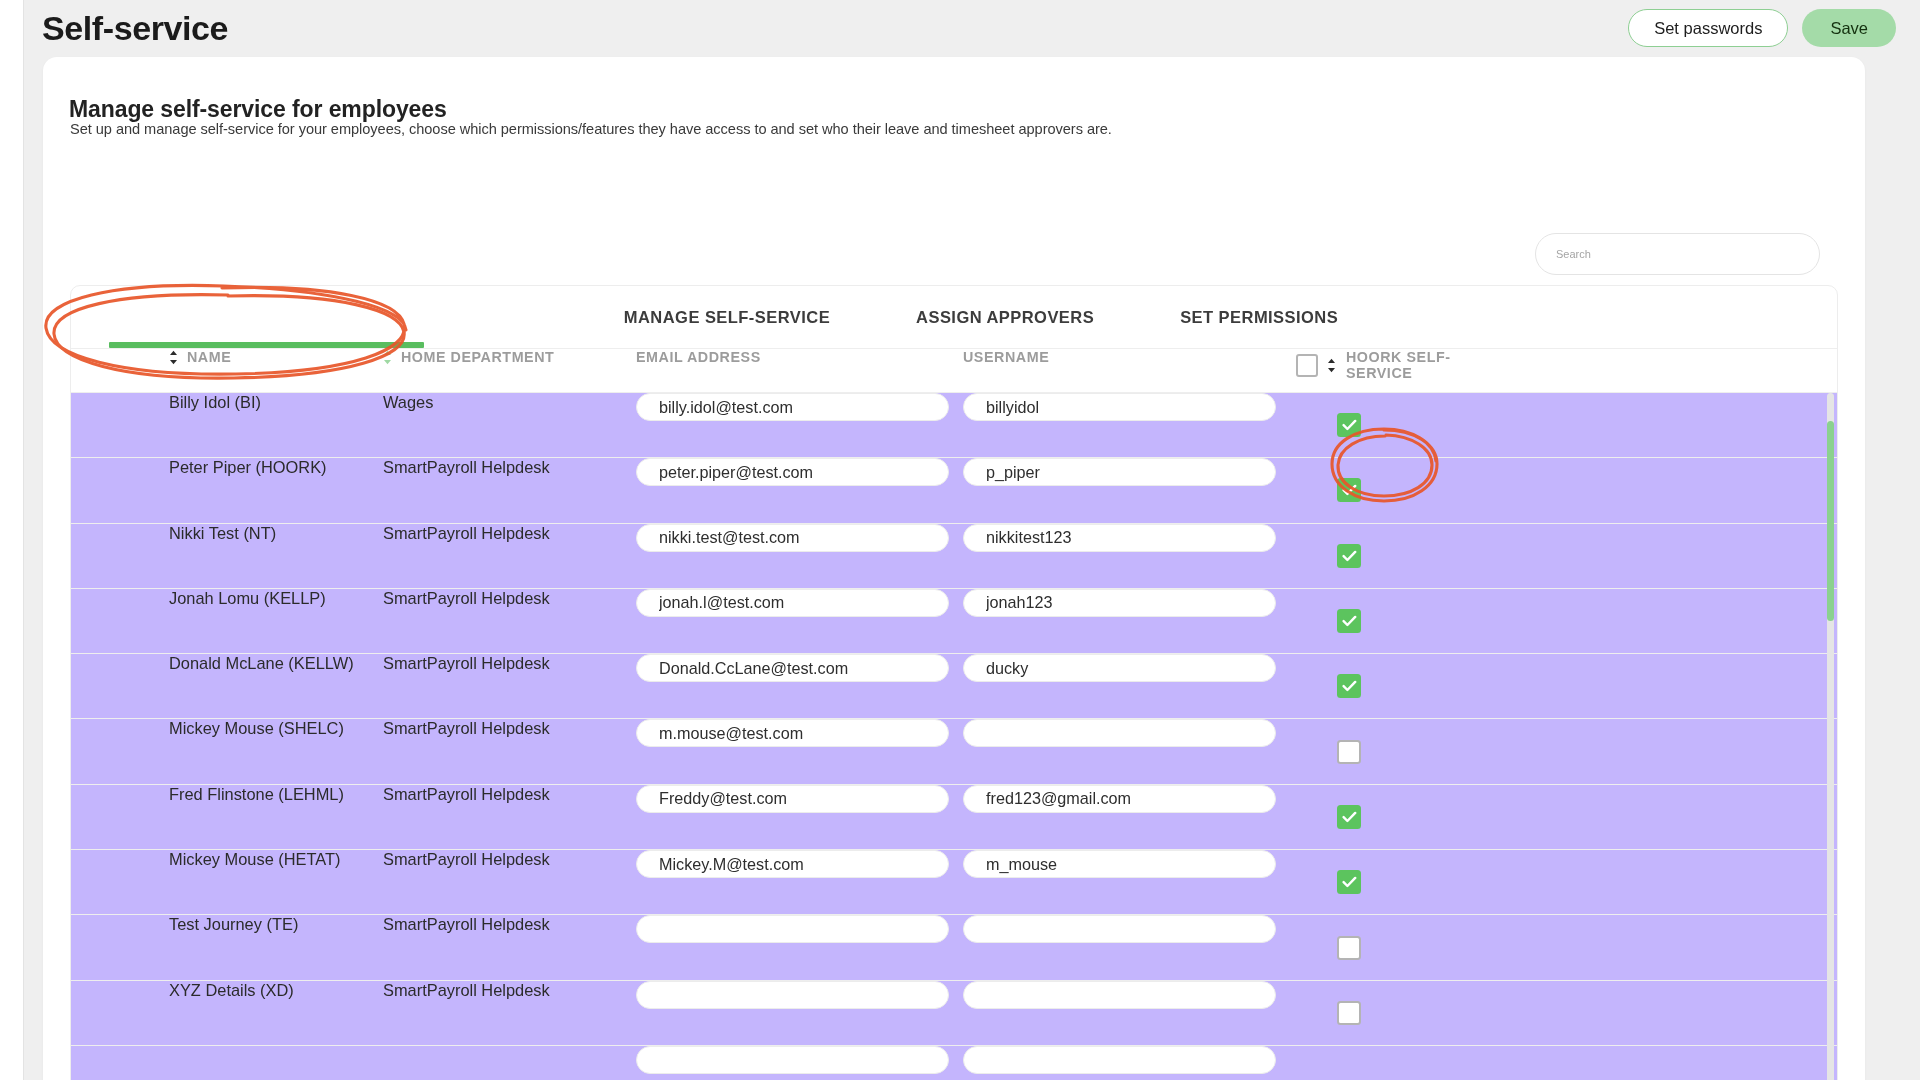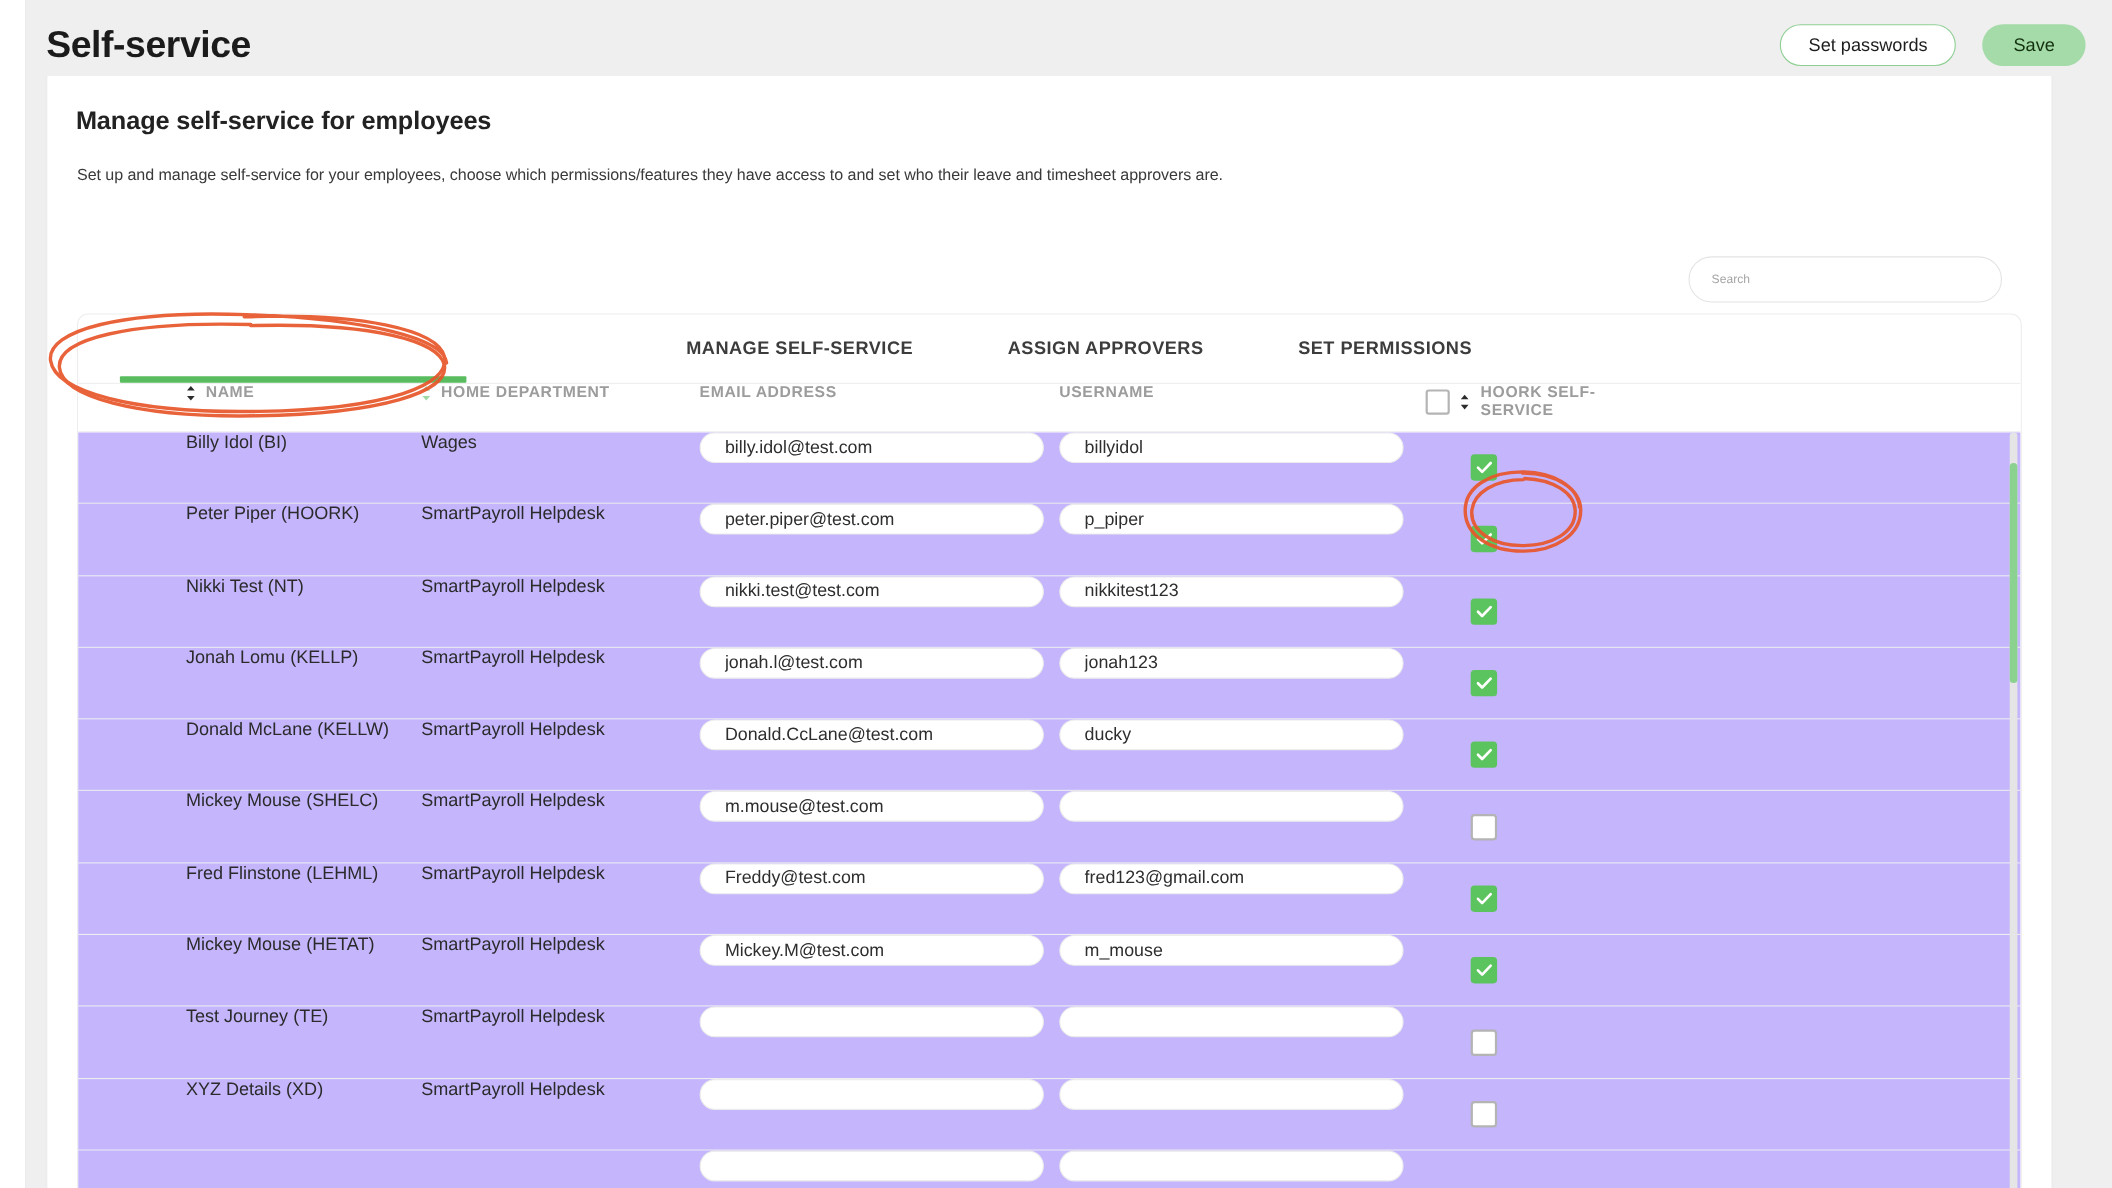--- a/index.html
+++ b/index.html
@@ -33,35 +33,34 @@
 
   
   .topbar {
     position: absolute;
     left: 24px; top: 0;
     width: 1896px; height: 56px;
     background: #efefef;
     display: flex;
     align-items: center;
     z-index: 3;
-    margin-top: 13px;
   }
   .page-title {
     margin-left: 18px;
     font-size: 34px;
     font-weight: 600;
     letter-spacing: -0.4px;
     color: #1b1b1b;
     line-height: 1;
   }
   .topbar-actions {
     margin-left: auto;
     display: flex;
     align-items: center;
-    gap: 24px;
+    gap: 14px;
     padding-right: 24px;
   }
   .btn-outline {
     height: 38px;
     padding: 0 25px;
     border-radius: 19px;
     border: 1.6px solid #8ecf93;
     background: #ffffff;
     color: #1d1d1d;
     font-size: 16.5px;
@@ -100,21 +99,21 @@
   .card-title {
     position: absolute;
     left: 26px; top: 39px;
     font-size: 23px;
     font-weight: 600;
     color: #222222;
     letter-spacing: -0.1px;
   }
   .card-sub {
     position: absolute;
-    left: 27px; top: 95px;
+    left: 27px; top: 64px;
     font-size: 14.6px;
     color: #3a3a3a;
     letter-spacing: -0.05px;
   }
 
   
   .search-wrap {
     position: absolute;
     right: 45px; top: 176px;
     width: 285px; height: 42px;

